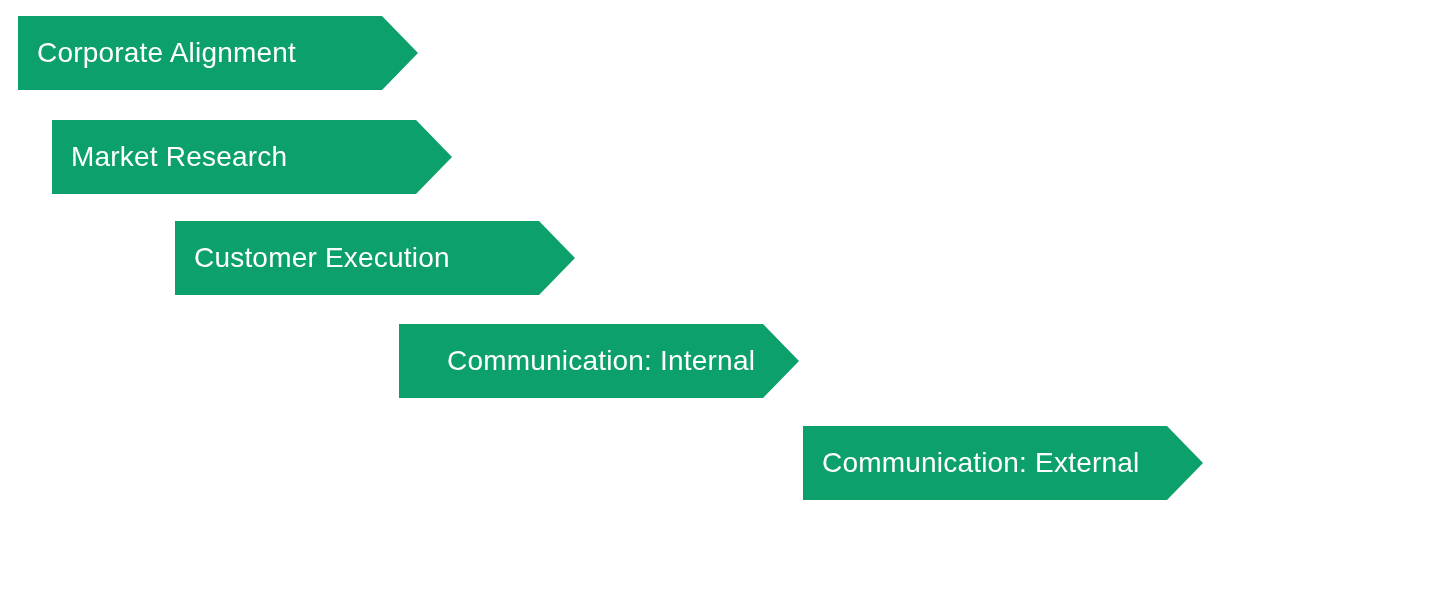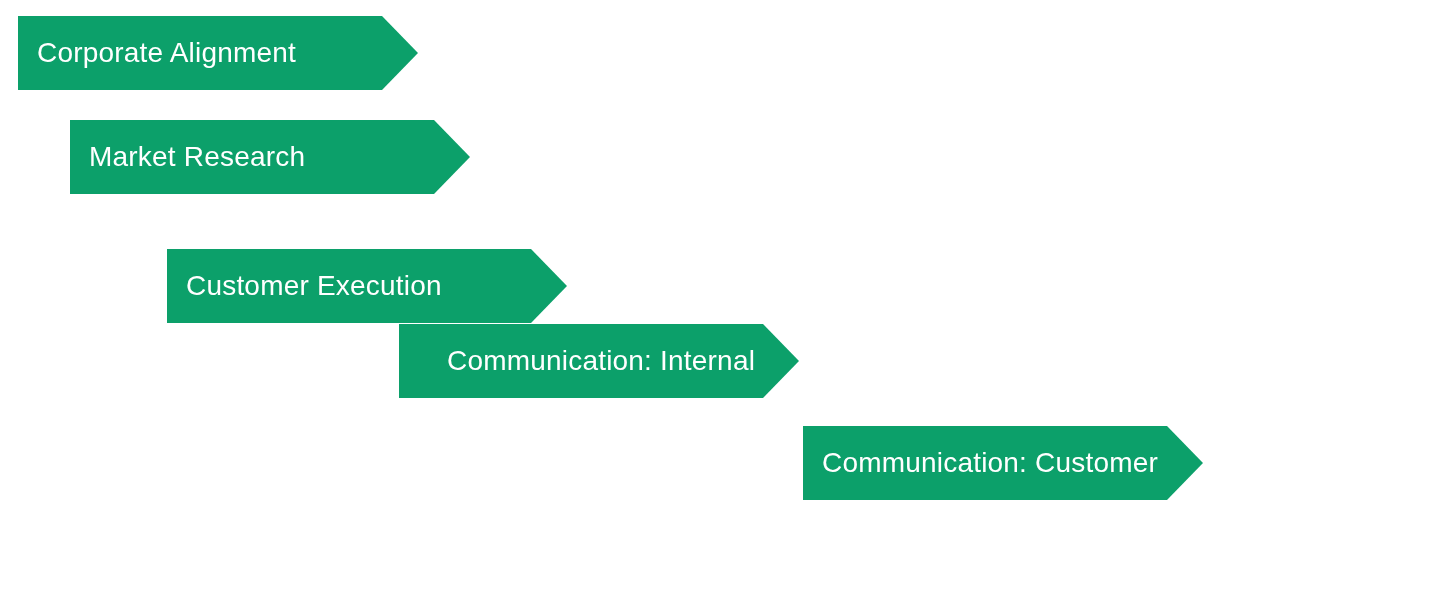--- a/index.html
+++ b/index.html
@@ -32,22 +32,22 @@
     padding-right: 40px;
   }
   .step-arrow .step-label {
     color: var(--label-color);
     font-size: 28px;
     font-weight: 400;
     letter-spacing: 0.2px;
     white-space: nowrap;
   }
   .pos-1 { left: 18px;   top: 16px;  }
-  .pos-2 { left: 70px;   top: 120px; }
-  .pos-3 { left: 167px;  top: 221px; margin-top: 28px; }
+  .pos-2 { left: 52px;   top: 120px; }
+  .pos-3 { left: 175px;  top: 221px; }
   .pos-4 { left: 399px;  top: 324px; padding-left: 48px; }
   .pos-5 { left: 803px;  top: 426px; }
   .pos-6 { left: 1045px; top: 526px; }
 </style>
 </head>
 <body>
 
 <div class="canvas">
 
   <div class="step-arrow pos-1">
@@ -60,17 +60,17 @@
 
   <div class="step-arrow pos-3">
     <span class="step-label">Customer Execution</span>
   </div>
 
   <div class="step-arrow pos-4">
     <span class="step-label">Communication: Internal</span>
   </div>
 
   <div class="step-arrow pos-5">
-    <span class="step-label">Communication: Customer</span>
+    <span class="step-label">Communication: External</span>
   </div>
 
 
 </div>
 
 </body></html>

